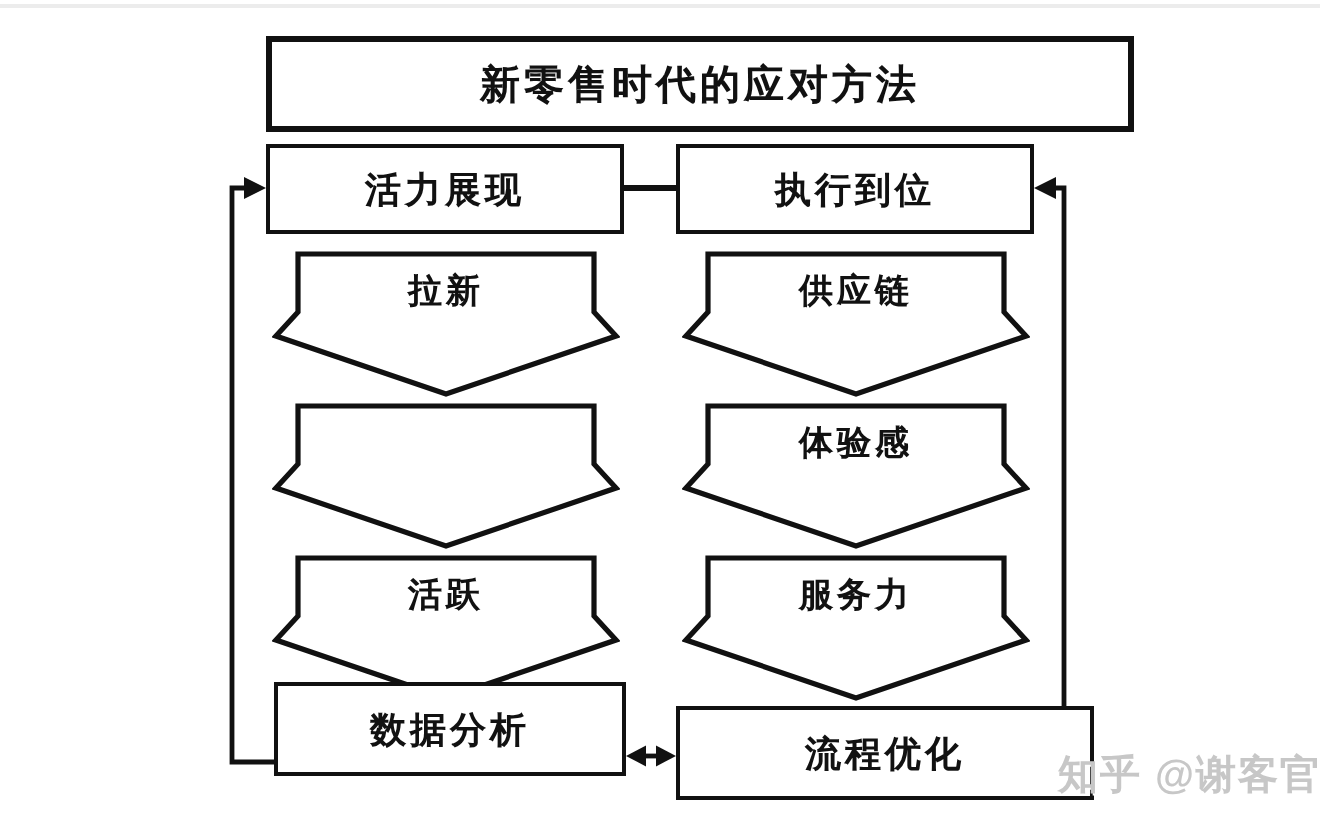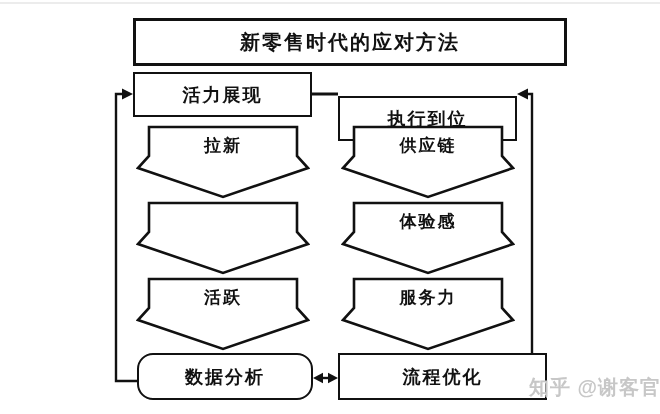--- a/index.html
+++ b/index.html
@@ -122,21 +122,21 @@
     <polygon class="head" points="338,378 328,372.8 328,383.2"></polygon>
   </svg>
 
   <div class="box title-box" style="left:133px; top:18px; width:434px; height:48px;">
     <span>新零售时代的应对方法</span>
   </div>
 
   <div class="box" style="left:133px; top:72px; width:179px; height:45px;">
     <span>活力展现</span>
   </div>
-  <div class="box" style="left:338px; top:72px; width:179px; height:45px;margin-top:24px;">
+  <div class="box" style="left:338px; top:72px; width:179px; height:45px;">
     <span>执行到位</span>
   </div>
 
   <div class="arrow" style="left:136px; top:125px;">
     <svg viewBox="0 0 174 74" width="174" height="74">
       <polygon class="arrow-shape" points="13,2 161,2 161,31 172,43 87,72 2,43 13,31"></polygon>
     </svg>
     <span class="arrow-label">拉新</span>
   </div>
   <div class="arrow" style="left:136px; top:201px;">
@@ -163,21 +163,21 @@
     </svg>
     <span class="arrow-label">体验感</span>
   </div>
   <div class="arrow" style="left:341px; top:277px;">
     <svg viewBox="0 0 174 74" width="174" height="74">
       <polygon class="arrow-shape" points="13,2 161,2 161,31 172,43 87,72 2,43 13,31"></polygon>
     </svg>
     <span class="arrow-label">服务力</span>
   </div>
 
-  <div class="box" style="left:137px; top:353px; width:176px; height:47px;border-radius:16px;">
+  <div class="box" style="left:137px; top:341px; width:176px; height:47px;">
     <span>数据分析</span>
   </div>
   <div class="box" style="left:338px; top:353px; width:209px; height:47px;">
     <span>流程优化</span>
   </div>
 
   <div class="watermark">知乎 @谢客官</div>
 
 </div>
 

